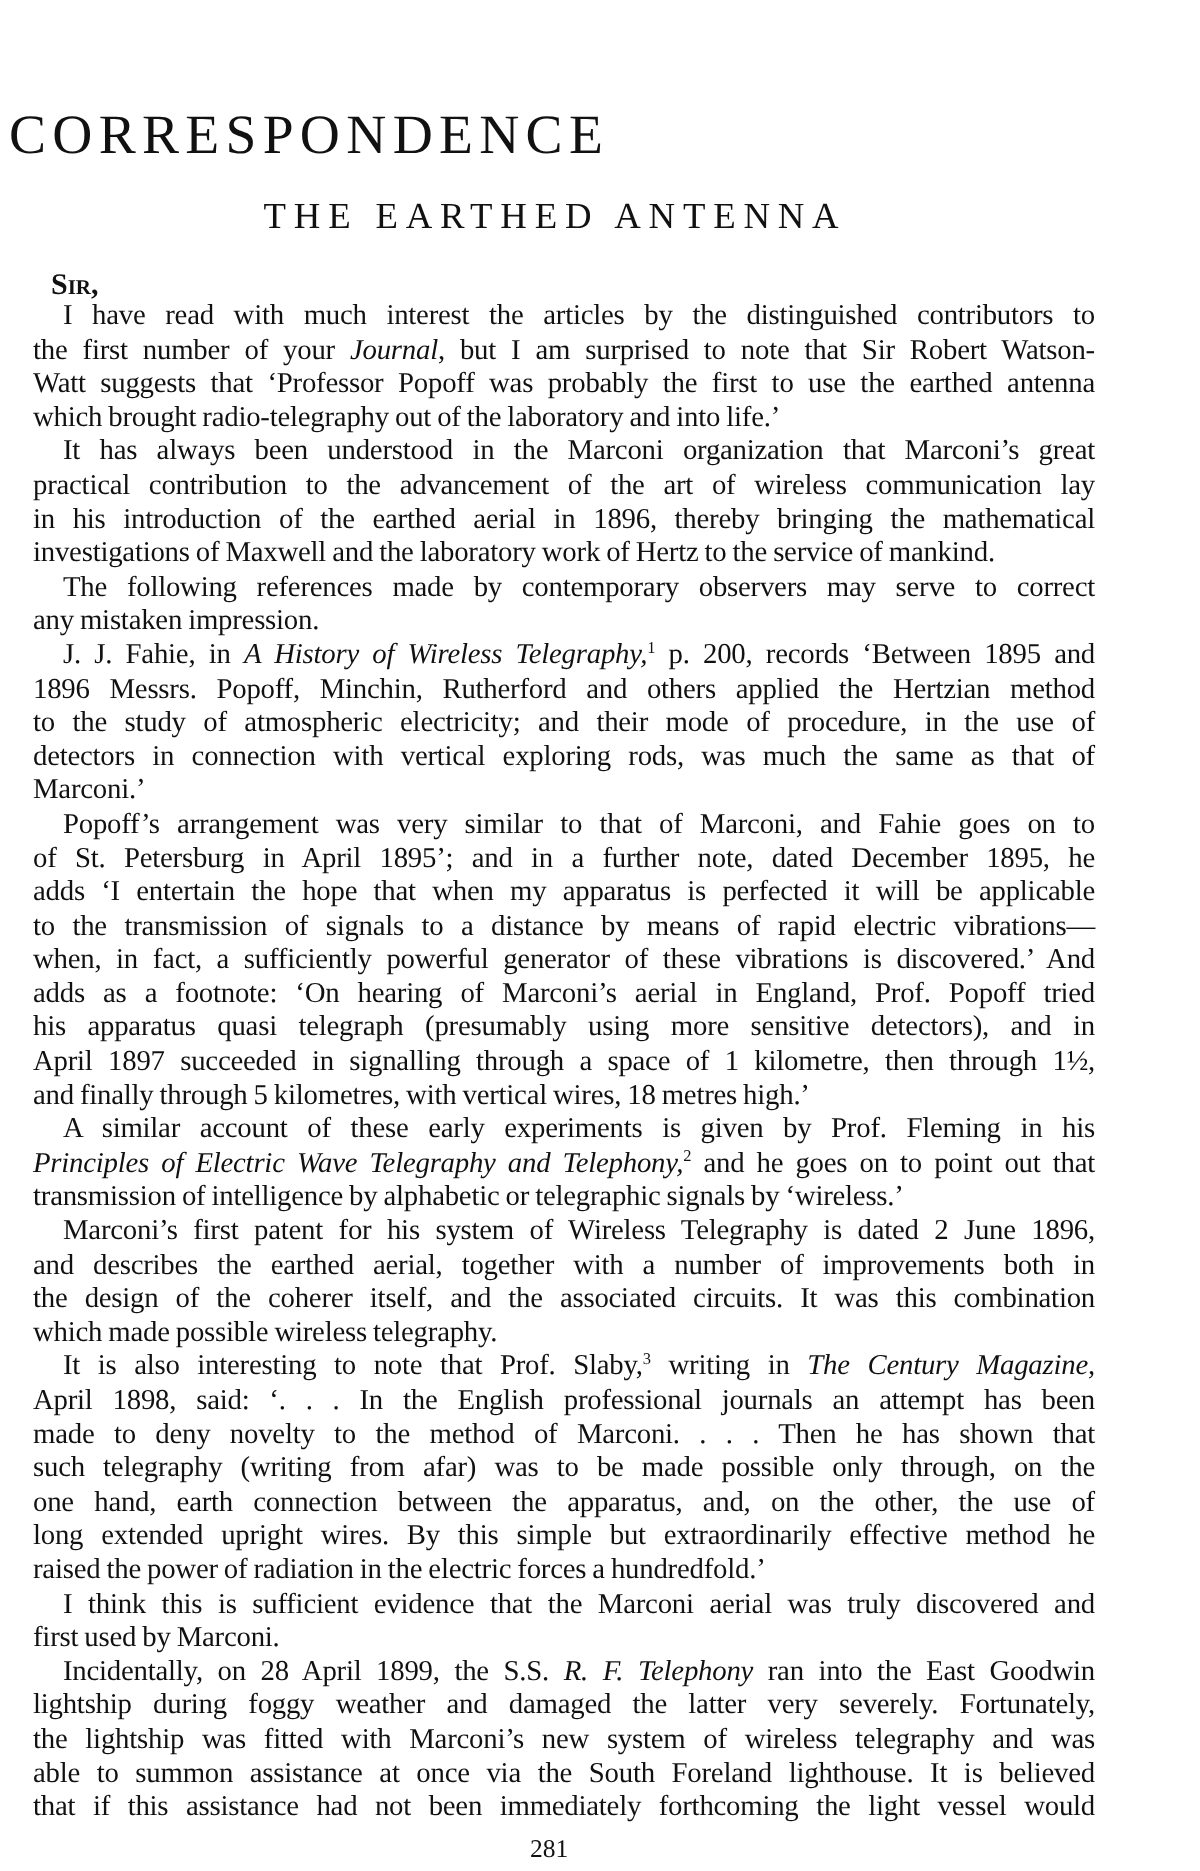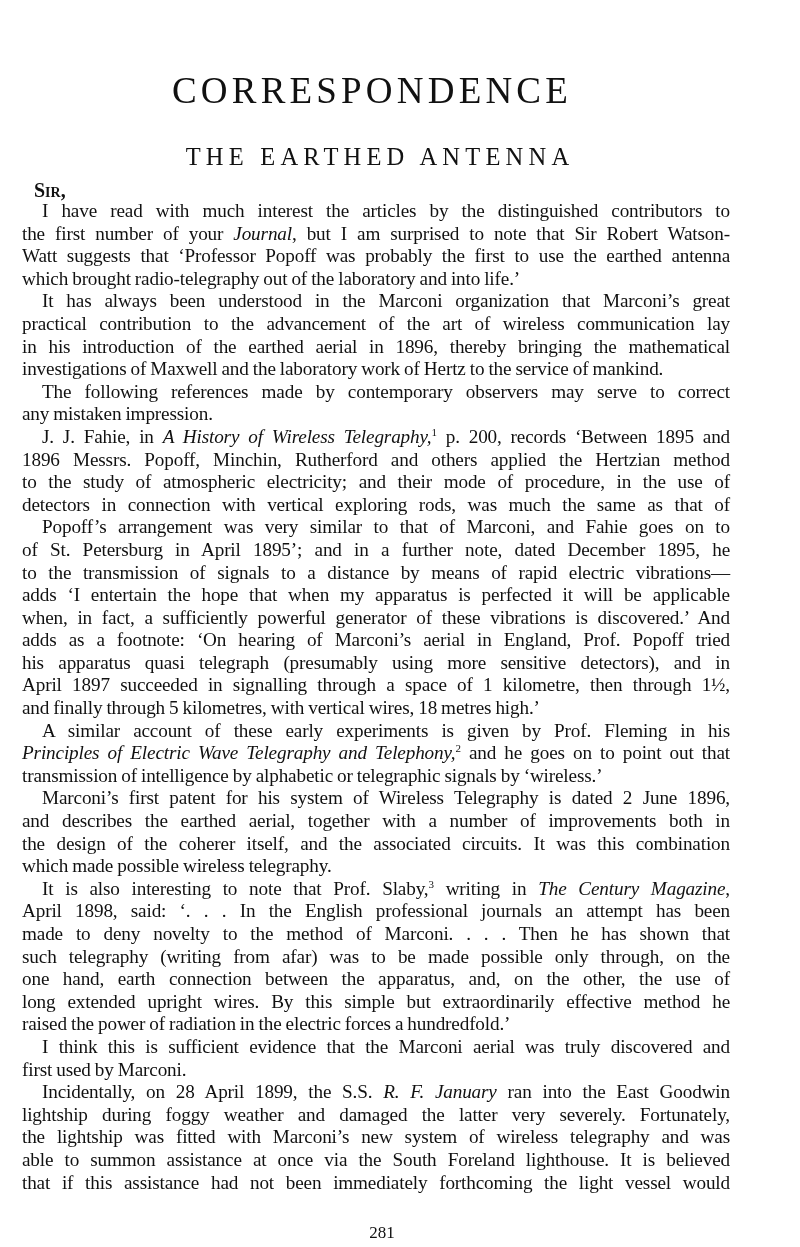--- a/index.html
+++ b/index.html
@@ -1,45 +1,45 @@
 <!DOCTYPE html>
 <html><head>
 <meta charset="utf-8">
 <style>
   html, body { margin: 0; padding: 0; background: #ffffff; }
   body {
     width: 800px; height: 1247px; position: relative; overflow: hidden;
     font-family: "Liberation Serif", "DejaVu Serif", serif; color: #111;
   }
   .title {
-    position: absolute; left: 0; width: 732px; top: 66px; text-align: center;
+    position: absolute; left: 0; width: 732px; top: 66px; 
     font-size: 37px; letter-spacing: 4.2px; line-height: 50px; padding-left: 6px;
   }
   .subtitle {
     position: absolute; left: 0; width: 732px; top: 127px; text-align: center;
-    font-size: 24.5px; letter-spacing: 5.2px; line-height: 36px; padding-left: 14px; margin-top: 12px;
+    font-size: 24.5px; letter-spacing: 5.2px; line-height: 36px; padding-left: 4px;
   }
   .salutation {
     position: absolute; left: 22px; top: 176px; font-size: 20px; line-height: 28px;
     font-variant: small-caps; font-weight: bold; margin-left: 12px;
   }
   .body-text { position: absolute; left: 22px; top: 200px; width: 708px; }
   .line {
     height: 22.6px; line-height: 22.6px; font-size: 19.2px;
     text-align: justify; text-align-last: justify; white-space: nowrap;
     word-spacing: -0.6px; letter-spacing: -0.15px;
   }
   .line.indent { padding-left: 20px; }
   .line.last { text-align-last: left; }
   .line i { font-style: italic; }
   .line sup { font-size: 11px; line-height: 0; vertical-align: 7px; }
   .para { margin: 0; font-family: Liberation Serif, serif; }
   .page-number {
     position: absolute; left: 0; width: 732px; top: 1222px; text-align: center;
-    font-size: 17px; line-height: 22px; padding-left: 16px;
+    font-size: 17px; line-height: 22px; 
   }
 </style>
 </head>
 <body>
 
 <div class="title">CORRESPONDENCE</div>
 <div class="subtitle">THE EARTHED ANTENNA</div>
 <div class="salutation">Sir,</div>
 
 <div class="body-text" id="letter-body">
@@ -57,26 +57,27 @@
     </div>
     <div class="para">
       <div class="line indent"><span>The following references made by contemporary observers may serve to correct</span></div>
       <div class="line last"><span>any mistaken impression.</span></div>
     </div>
     <div class="para">
       <div class="line indent"><span>J. J. Fahie, in </span><i>A History of Wireless Telegraphy,</i><sup>1</sup><span> p. 200, records ‘Between 1895 and</span></div>
       <div class="line"><span>1896 Messrs. Popoff, Minchin, Rutherford and others applied the Hertzian method</span></div>
       <div class="line"><span>to the study of atmospheric electricity; and their mode of procedure, in the use of</span></div>
       <div class="line"><span>detectors in connection with vertical exploring rods, was much the same as that of</span></div>
+      <div class="line last"><span>Marconi.’</span></div>
     </div>
     <div class="para">
       <div class="line indent"><span>Popoff’s arrangement was very similar to that of Marconi, and Fahie goes on to</span></div>
       <div class="line"><span>of St. Petersburg in April 1895’; and in a further note, dated December 1895, he</span></div>
+      <div class="line"><span>adds ‘I entertain the hope that when my apparatus is perfected it will be applicable</span></div>
       <div class="line"><span>to the transmission of signals to a distance by means of rapid electric vibrations—</span></div>
-      <div class="line"><span>adds ‘I entertain the hope that when my apparatus is perfected it will be applicable</span></div>
       <div class="line"><span>when, in fact, a sufficiently powerful generator of these vibrations is discovered.’ And</span></div>
       <div class="line"><span>adds as a footnote: ‘On hearing of Marconi’s aerial in England, Prof. Popoff tried</span></div>
       <div class="line"><span>his apparatus quasi telegraph (presumably using more sensitive detectors), and in</span></div>
       <div class="line"><span>April 1897 succeeded in signalling through a space of 1 kilometre, then through 1½,</span></div>
       <div class="line last"><span>and finally through 5 kilometres, with vertical wires, 18 metres high.’</span></div>
     </div>
     <div class="para">
       <div class="line indent"><span>A similar account of these early experiments is given by Prof. Fleming in his</span></div>
       <div class="line"><i>Principles of Electric Wave Telegraphy and Telephony,</i><sup>2</sup><span> and he goes on to point out that</span></div>
       <div class="line last"><span>transmission of intelligence by alphabetic or telegraphic signals by ‘wireless.’</span></div>
@@ -94,21 +95,21 @@
       <div class="line"><span>such telegraphy (writing from afar) was to be made possible only through, on the</span></div>
       <div class="line"><span>one hand, earth connection between the apparatus, and, on the other, the use of</span></div>
       <div class="line"><span>long extended upright wires. By this simple but extraordinarily effective method he</span></div>
       <div class="line last"><span>raised the power of radiation in the electric forces a hundredfold.’</span></div>
     </div>
     <div class="para">
       <div class="line indent"><span>I think this is sufficient evidence that the Marconi aerial was truly discovered and</span></div>
       <div class="line last"><span>first used by Marconi.</span></div>
     </div>
     <div class="para">
-      <div class="line indent"><span>Incidentally, on 28 April 1899, the S.S. </span><i>R. F. January</i><span> ran into the East Goodwin</span></div>
+      <div class="line indent"><span>Incidentally, on 28 April 1899, the S.S. </span><i>R. F. Telephony</i><span> ran into the East Goodwin</span></div>
       <div class="line"><span>lightship during foggy weather and damaged the latter very severely. Fortunately,</span></div>
       <div class="line"><span>the lightship was fitted with Marconi’s new system of wireless telegraphy and was</span></div>
       <div class="line"><span>able to summon assistance at once via the South Foreland lighthouse. It is believed</span></div>
       <div class="line"><span>that if this assistance had not been immediately forthcoming the light vessel would</span></div>
     </div>
   </div>
 
 <div class="page-number">281</div>
 
 </body></html>

